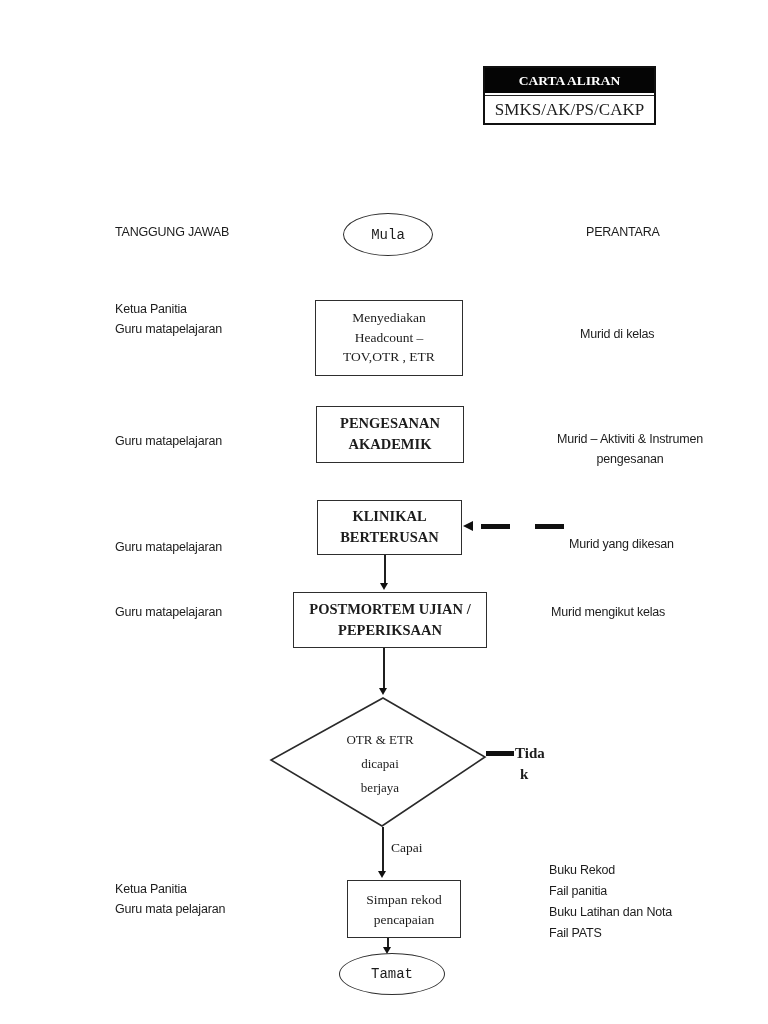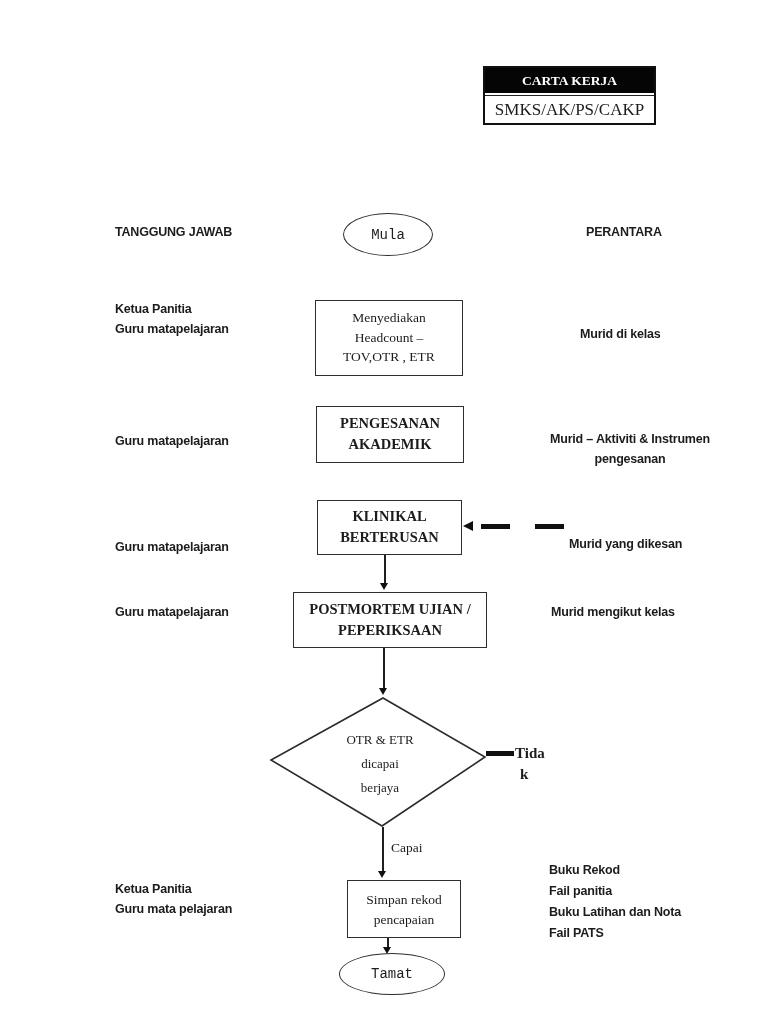--- a/index.html
+++ b/index.html
@@ -1,19 +1,19 @@
 <!DOCTYPE html>
 <html><head>
 <meta charset="utf-8">
 <style>
   html,body{margin:0;padding:0;background:#fff;}
   .page{position:relative;width:768px;height:1024px;background:#ffffff;overflow:hidden;
         font-family:"Liberation Serif",serif;color:#1c1c1c;}
   .abs{position:absolute;}
-  .sans{font-family:"Liberation Sans",sans-serif;font-weight:bold;font-size:12.5px;
+  .sans{font-family:"Liberation Sans",sans-serif;font-weight:normal;font-size:12.5px;
         letter-spacing:-0.2px;line-height:20px;color:#1c1c1c;}
   .serif{font-family:"Liberation Serif",serif;color:#1c1c1c;}
   .node{border:1.6px solid #2e2e2e;background:#fff;text-align:center;box-sizing:border-box;}
   .oval{border-radius:50%;display:flex;align-items:center;justify-content:center;
         font-size:14px;font-family:Liberation Mono, monospace;}
   .vline{width:1.6px;background:#1f1f1f;}
   .arrow-down{width:0;height:0;border-left:4.5px solid transparent;
         border-right:4.5px solid transparent;border-top:7.5px solid #101010;}
   .arrow-left{width:0;height:0;border-top:5.5px solid transparent;
         border-bottom:5.5px solid transparent;border-right:10px solid #101010;}
@@ -25,21 +25,21 @@
   .title-line{font-weight:bold;font-size:15.5px;line-height:21px;text-align:center;}
   .uline{border-bottom:1.6px solid #1c1c1c;padding-bottom:1px;}
   .ctr{text-align:center;}
 </style>
 </head>
 <body>
 
 <div class="page">
 
   <div class="abs badge" style="left:483px;top:66px;">
-    <div class="badge-title">CARTA KERJA</div>
+    <div class="badge-title">CARTA ALIRAN</div>
     <div class="badge-code">SMKS/AK/PS/CAKP</div>
   </div>
 
 
   <div class="abs sans" style="left:115px;top:222px;">TANGGUNG JAWAB</div>
   <div class="abs sans" style="left:586px;top:222px;">PERANTARA</div>
 
   <div class="abs node oval" style="left:343px;top:213px;width:90px;height:43px;">
     <span>Mula</span>
   </div>

